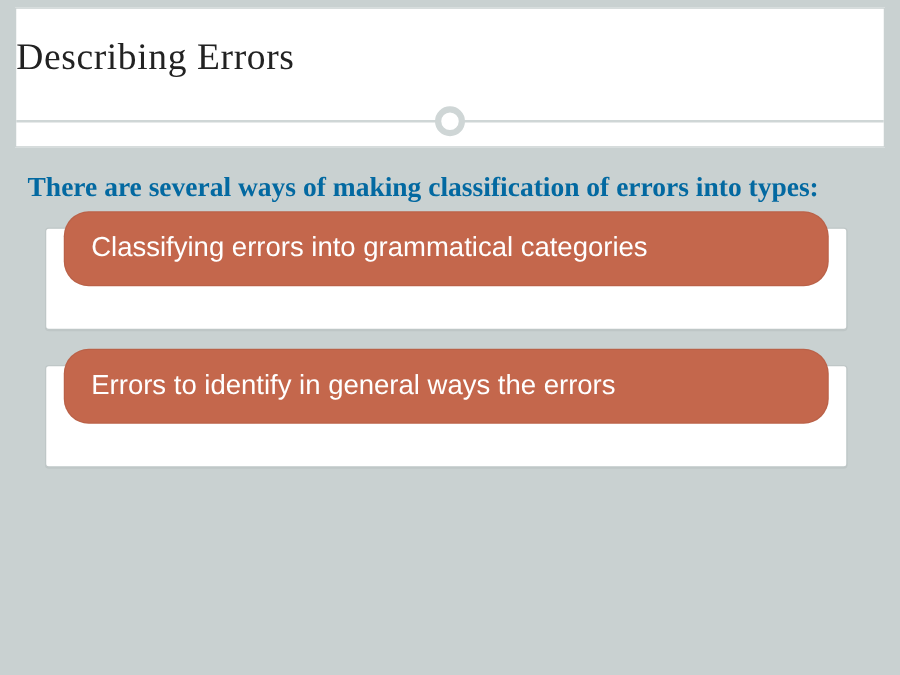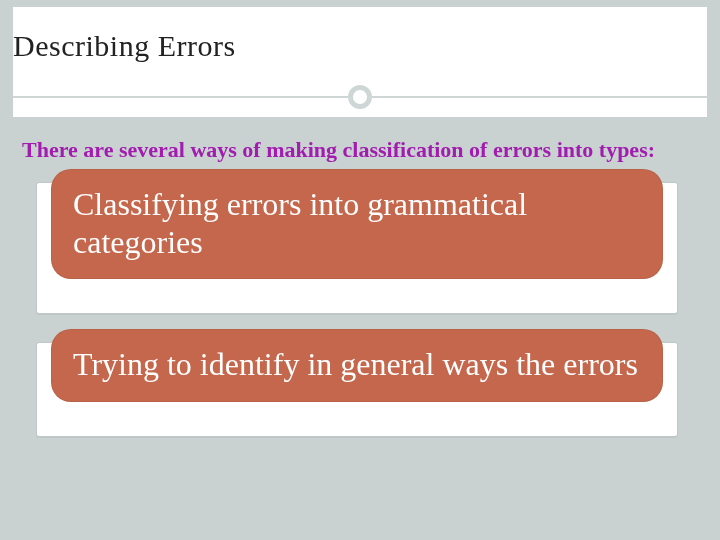--- a/index.html
+++ b/index.html
@@ -56,21 +56,21 @@
     background: #ffffff;
   }
   .body {
     padding: 18px 6px 0 6px;
   }
   .intro {
     font-size: 22px;
     line-height: 1.25;
     font-weight: 700;
     font-family: Georgia, serif;
-    color: #a21caf;
+    color: #0369a1;
     padding: 0 4px 18px 4px;
   }
   .card-outer {
     background: #ffffff;
     border: 1px solid #bfc7c7;
     box-shadow: 0 1px 0 rgba(0,0,0,0.05);
     border-radius: 3px;
     width: 642px;
     margin: 0 0 28px 18px;
     padding: 0 0 28px 0;
@@ -80,23 +80,23 @@
     background: #c4674c;
     color: #ffffff;
     border-radius: 20px;
     margin: -8px 14px 0 14px;
     padding: 16px 22px 18px 22px;
     position: relative;
     top: -6px;
     box-shadow: inset 0 0 0 1px rgba(0,0,0,0.05);
   }
   .card-inner-text {
-    font-size: 32px;
+    font-size: 22px;
     line-height: 1.2;
-    font-family: Liberation Serif, serif;
+    font-family: Liberation Sans, sans-serif;
     font-weight: 400;
   }
 </style>
 </head>
 <body>
 
 <div class="slide">
 
   <div class="header">
     <h1 class="title">Describing Errors</h1>
@@ -110,18 +110,18 @@
     <p class="intro">There are several ways of making classification of errors into types:</p>
 
     <div class="card-outer">
       <div class="card-inner">
         <div class="card-inner-text">Classifying errors into grammatical categories</div>
       </div>
     </div>
 
     <div class="card-outer">
       <div class="card-inner">
-        <div class="card-inner-text">Trying to identify in general ways the errors</div>
+        <div class="card-inner-text">Errors to identify in general ways the errors</div>
       </div>
     </div>
   </div>
 
 </div>
 
 </body></html>

